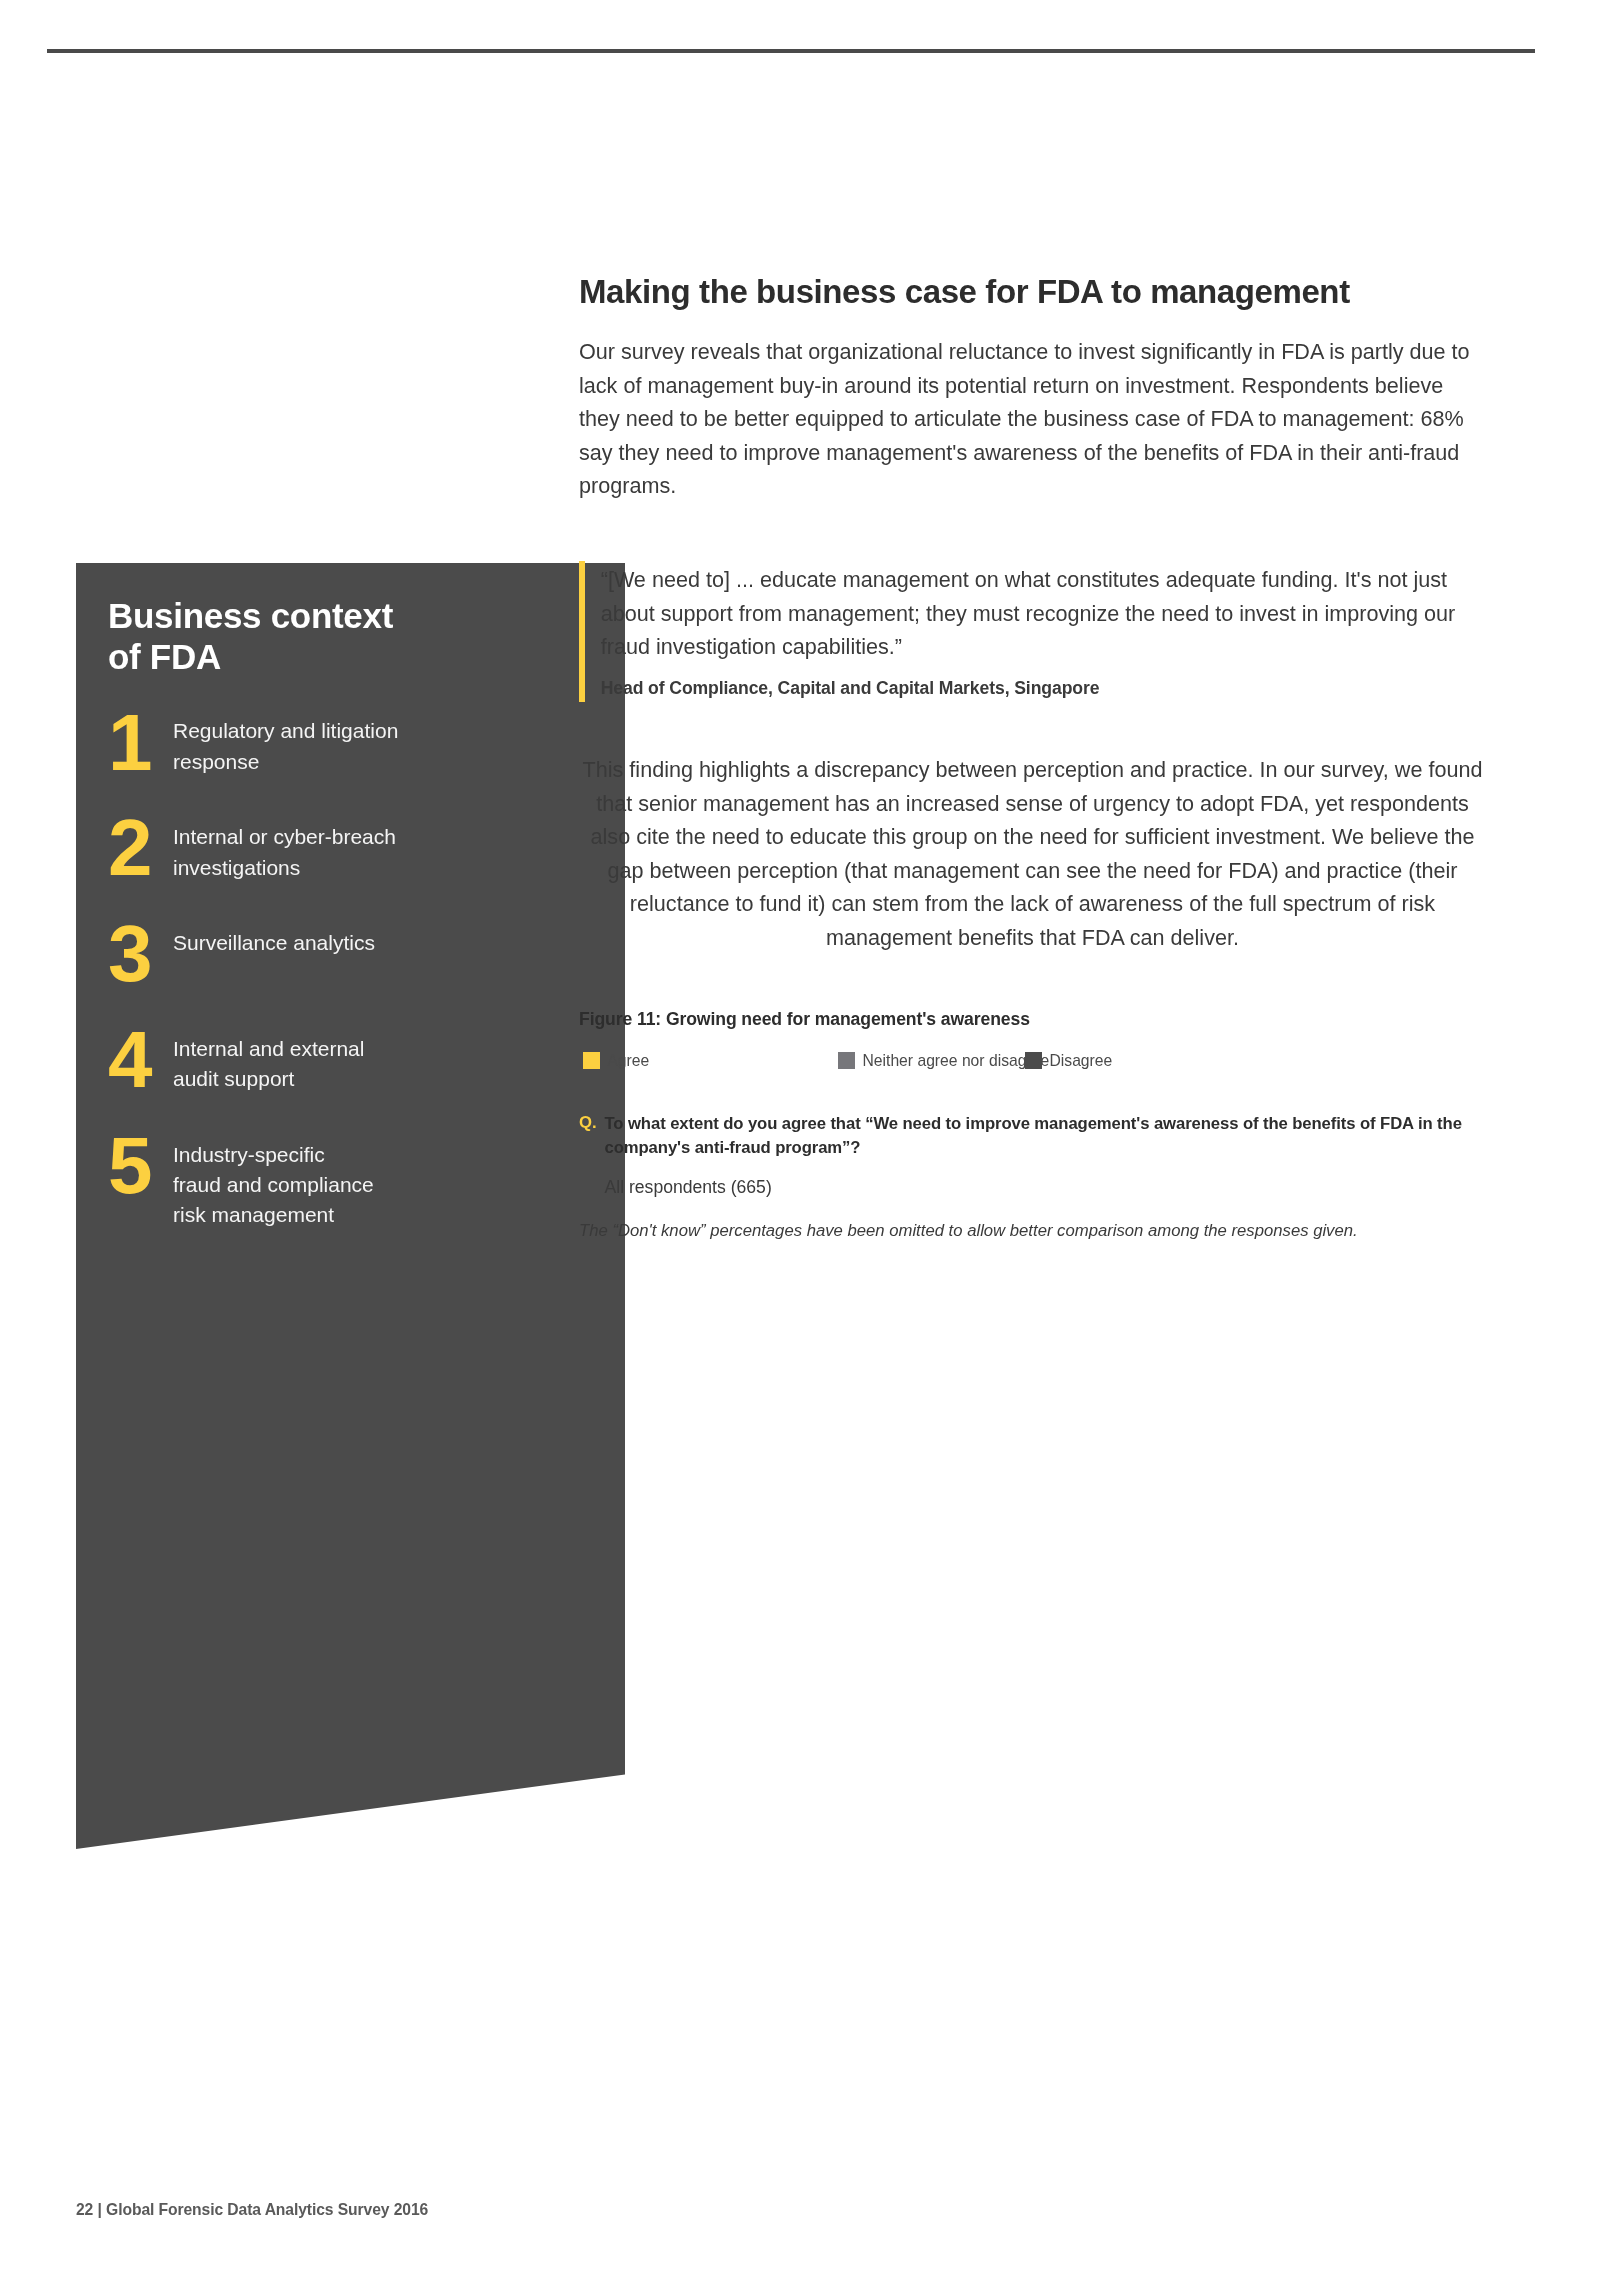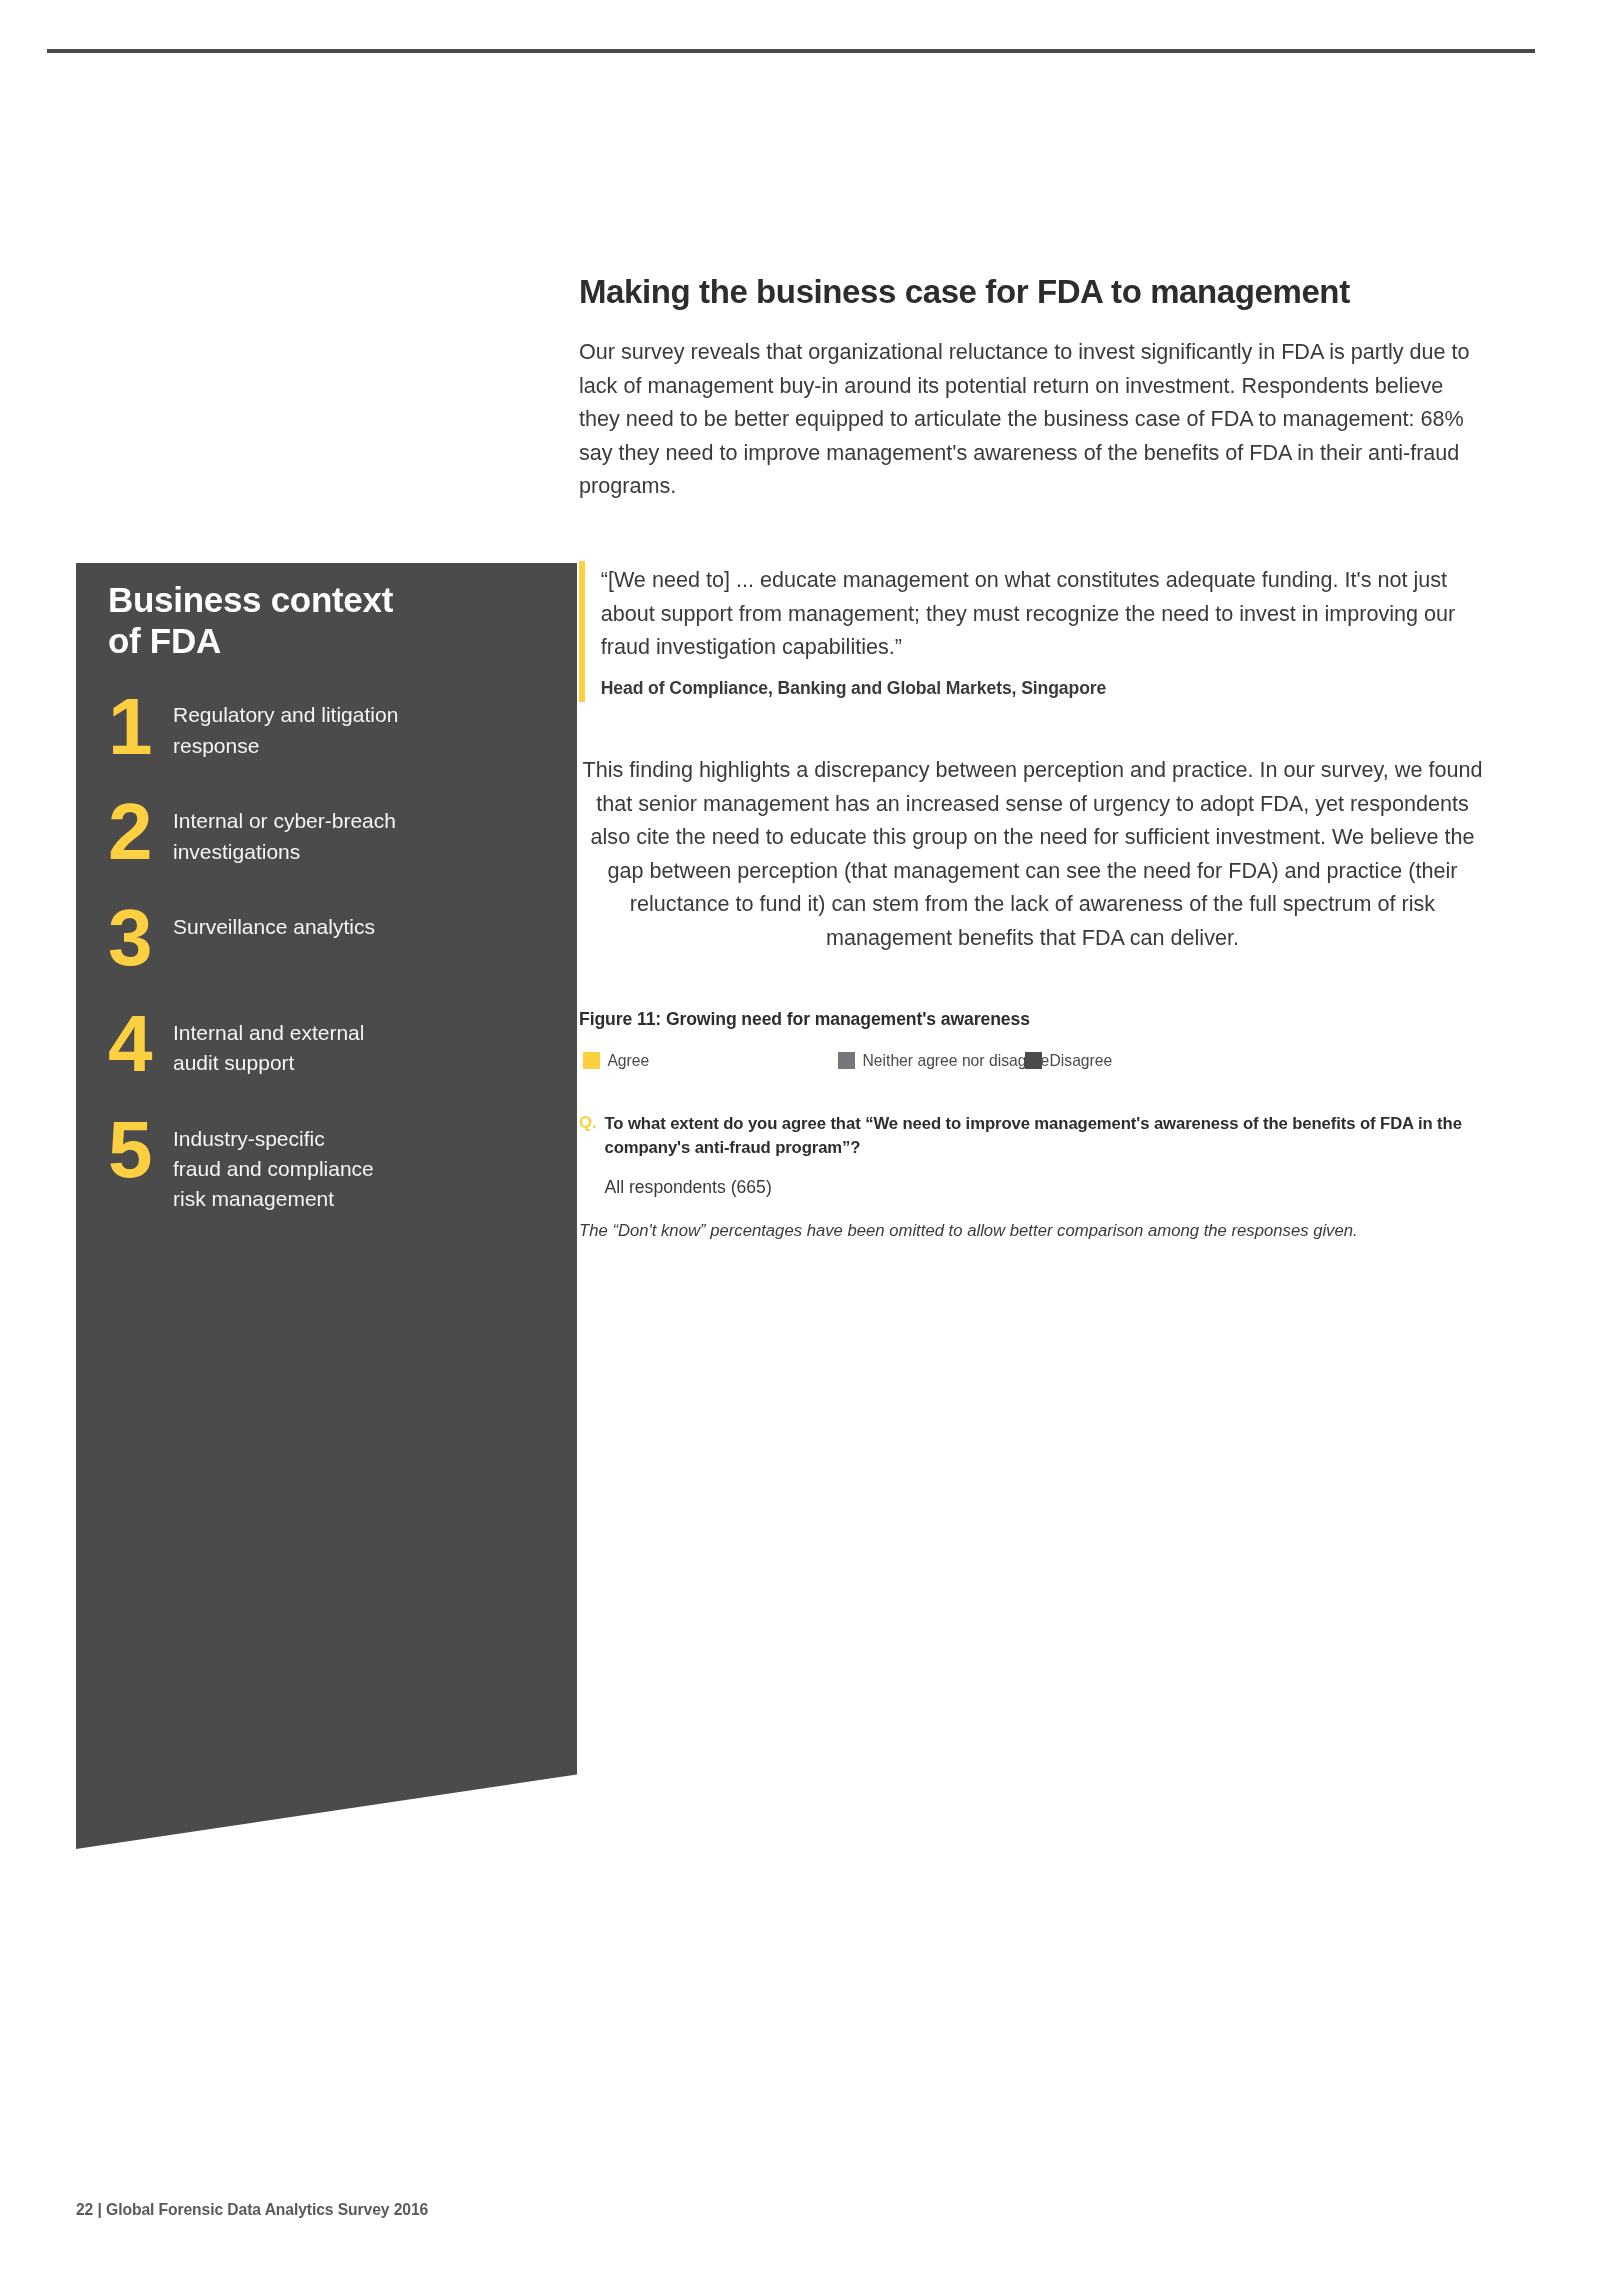--- a/index.html
+++ b/index.html
@@ -27,28 +27,28 @@
     width: 1488px;
     height: 3.9px;
     background: #4a4a4a;
   }
 
   
   #sidebar {
     position: absolute;
     left: 76px;
     top: 563px;
-    width: 501px;
+    width: 549px;
     height: 1286px;
     background: #4b4b4b;
     -webkit-clip-path: polygon(0 0, 100% 0, 100% 94.2%, 0 100%);
     clip-path: polygon(0 0, 100% 0, 100% 94.2%, 0 100%);
     color: #ffffff;
     box-sizing: border-box;
-    padding: 16px 35px 0 32px;
+    padding: 32px 35px 0 32px;
   }
   #sidebar-title {
     font-size: 35px;
     font-weight: bold;
     line-height: 1.18;
     letter-spacing: -0.3px;
     margin: 0 0 25.5px 0;
     white-space: pre-line;
   }
   #sidebar-intro {
@@ -342,21 +342,21 @@
   </div>
 
   <div id="content">
 
     <h1 id="main-heading">Making the business case for FDA to management</h1>
 
     <p class="body-para">Our survey reveals that organizational reluctance to invest significantly in FDA is partly due to lack of management buy-in around its potential return on investment. Respondents believe they need to be better equipped to articulate the business case of FDA to management: 68% say they need to improve management's awareness of the benefits of FDA in their anti-fraud programs.</p>
 
     <div id="pull-quote">
       <p id="quote-text">“[We need to] ... educate management on what constitutes adequate funding. It's not just about support from management; they must recognize the need to invest in improving our fraud investigation capabilities.”</p>
-      <p id="quote-attrib">Head of Compliance, Banking and Global Markets, Singapore</p>
+      <p id="quote-attrib">Head of Compliance, Capital and Capital Markets, Singapore</p>
     </div>
 
     <p id="para-2" class="body-para">This finding highlights a discrepancy between perception and practice. In our survey, we found that senior management has an increased sense of urgency to adopt FDA, yet respondents also cite the need to educate this group on the need for sufficient investment. We believe the gap between perception (that management can see the need for FDA) and practice (their reluctance to fund it) can stem from the lack of awareness of the full spectrum of risk management benefits that FDA can deliver.</p>
 
     <div id="figure">
 
       <div id="figure-title">Figure 11: Growing need for management's awareness</div>
 
 
       <div id="legend">

